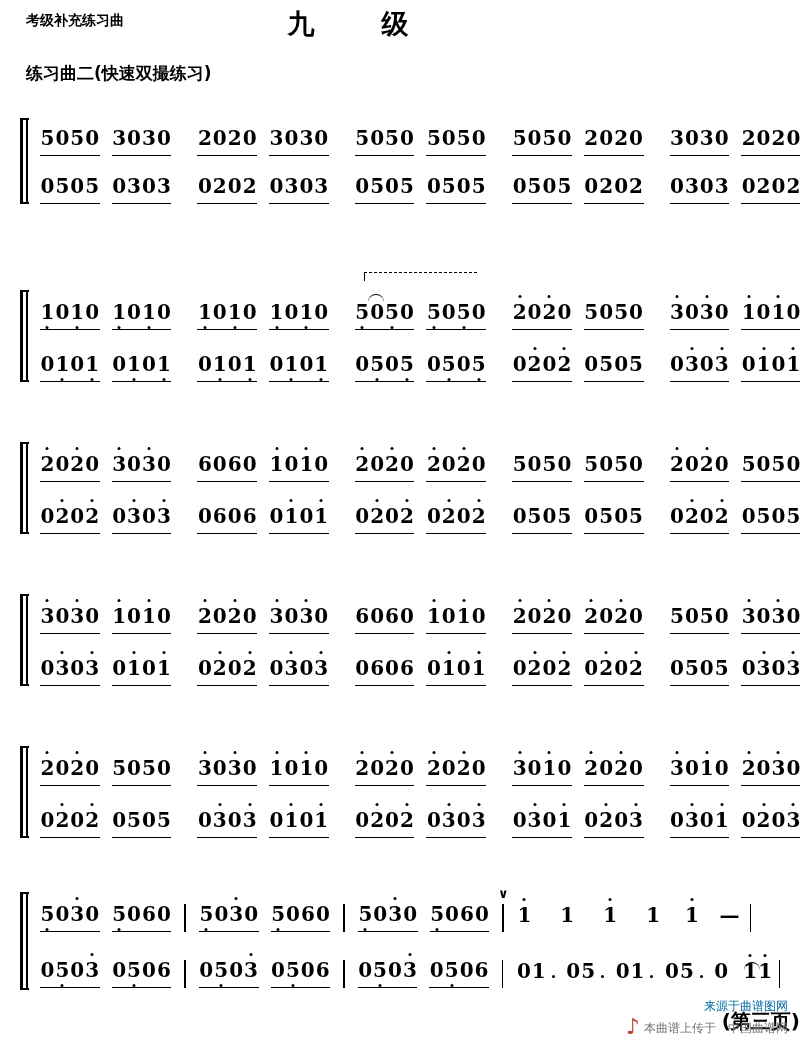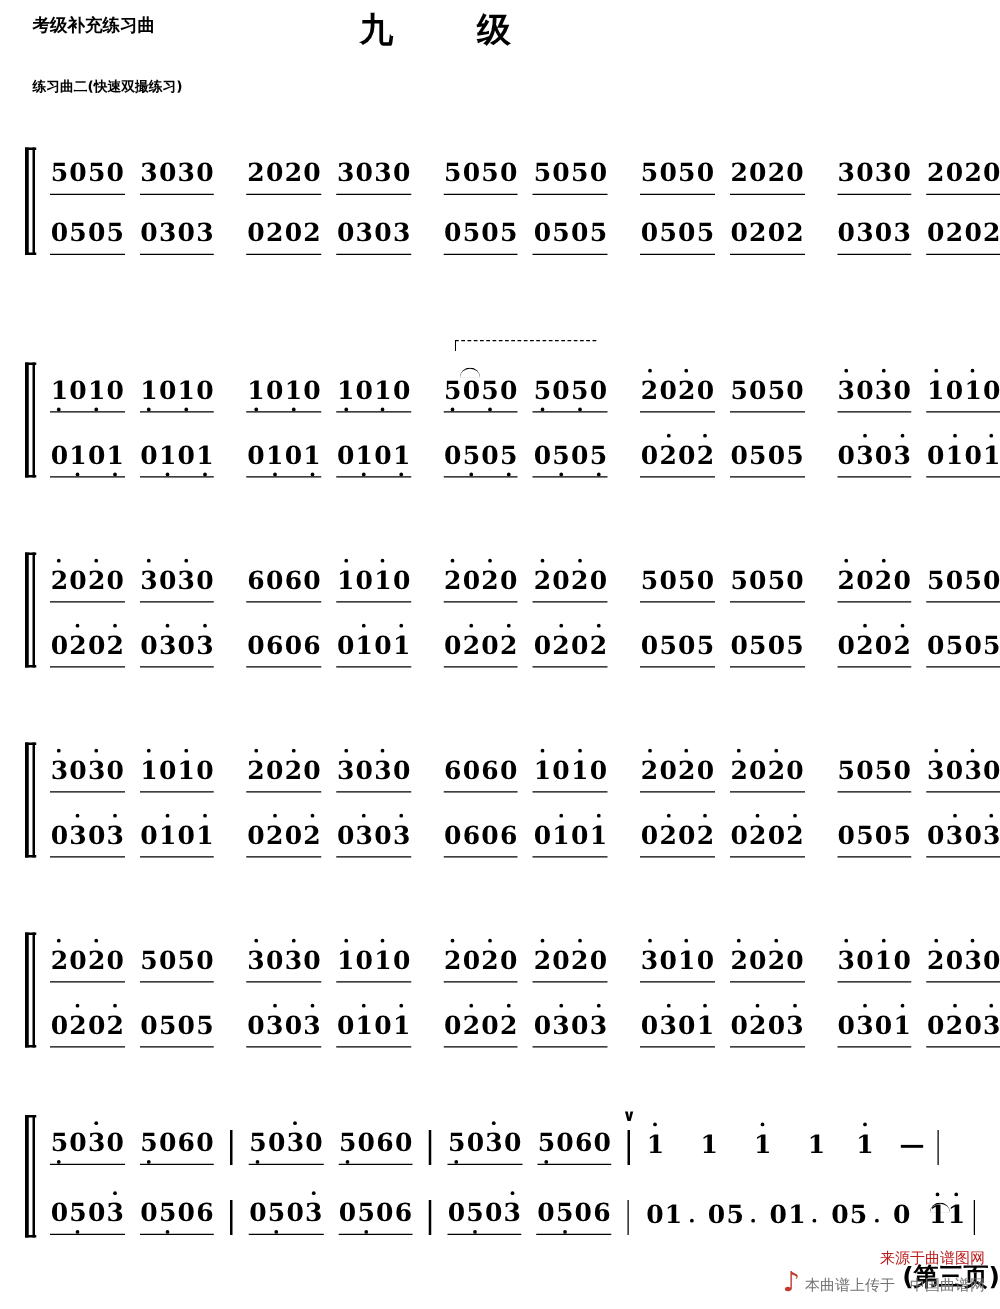--- a/index.html
+++ b/index.html
@@ -41,21 +41,21 @@
     font-size: 27px;
     font-weight: bold;
     letter-spacing: 20px;
     text-indent: 20px;
   }
   .hdr-sub {
     position: absolute;
     left: 26px;
     top: 62px;
     font-family: "DejaVu Sans", sans-serif;
-    font-size: 11px;
+    font-size: 17px;
     font-weight: bold;
   }
 
   
   .system {
     position: absolute;
     left: 20px;
     width: 760px;
   }
   .staff {
@@ -187,21 +187,21 @@
     font-family: "DejaVu Sans", sans-serif;
     font-size: 20px;
     font-weight: bold;
   }
   .wm {
     position: absolute;
     right: 12px;
     bottom: 32px;
     font-family: "DejaVu Sans", sans-serif;
     font-size: 12px;
-    color: #b91c1c;
+    color: #0369a1;
   }
   .wm2 {
     position: absolute;
     right: 12px;
     bottom: 10px;
     font-family: "DejaVu Sans", sans-serif;
     font-size: 12px;
     color: #737373;
   }
   .wm-logo {

